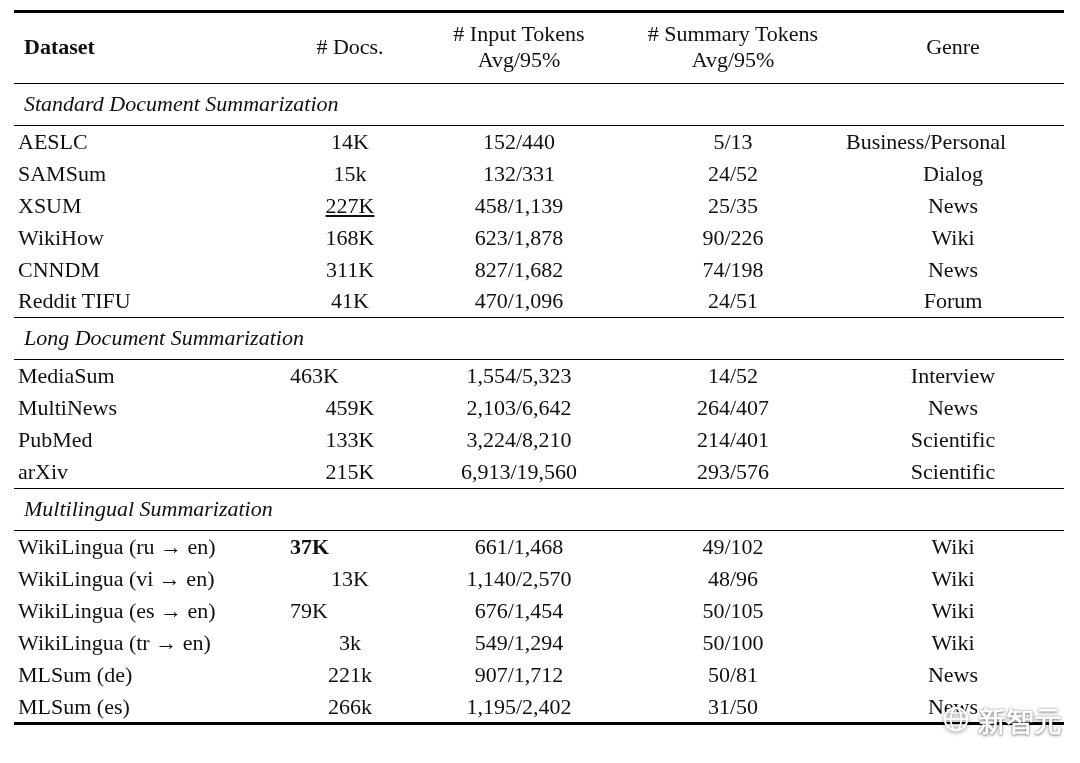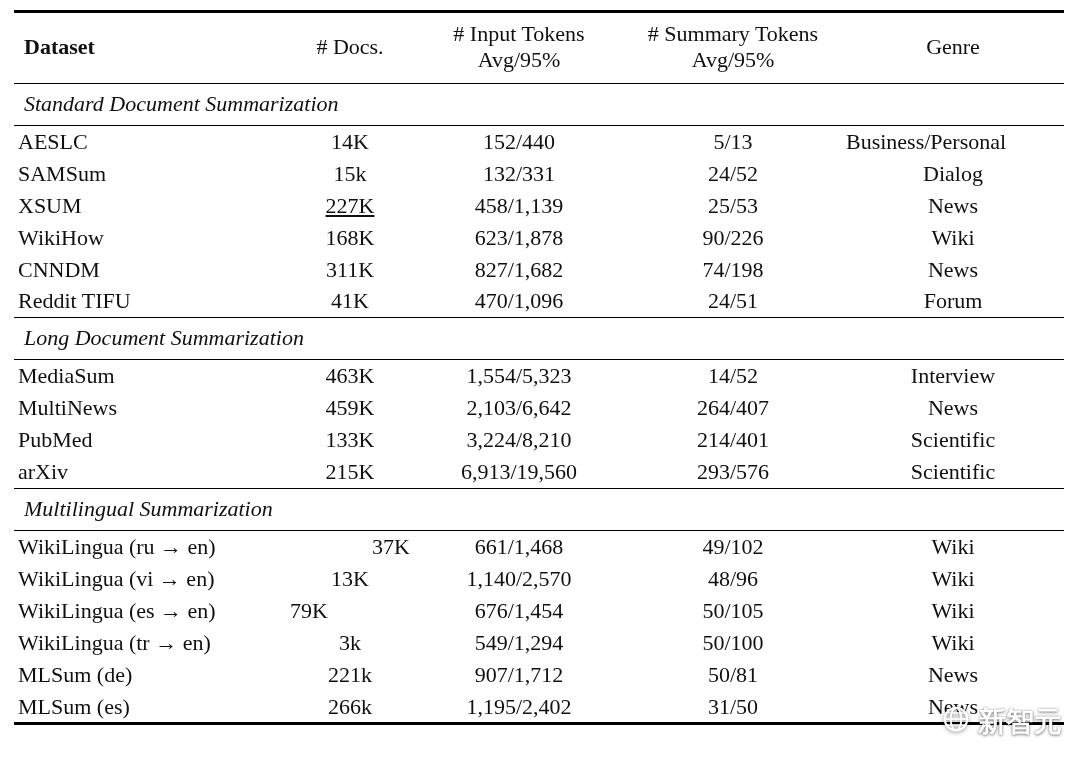--- a/index.html
+++ b/index.html
@@ -107,21 +107,21 @@
           <td class="cell first" style="text-align: left;">SAMSum</td>
           <td class="cell" style="text-align: center;">15k</td>
           <td class="cell" style="text-align: center;">132/331</td>
           <td class="cell" style="text-align: center;">24/52</td>
           <td class="cell" style="text-align: center;">Dialog</td>
         </tr>
         <tr>
           <td class="cell first" style="text-align: left;">XSUM</td>
           <td class="cell" style="text-align: center; text-decoration: underline;">227K</td>
           <td class="cell" style="text-align: center;">458/1,139</td>
-          <td class="cell" style="text-align: center;">25/53</td>
+          <td class="cell" style="text-align: center;">25/35</td>
           <td class="cell" style="text-align: center;">News</td>
         </tr>
         <tr>
           <td class="cell first" style="text-align: left;">WikiHow</td>
           <td class="cell" style="text-align: center;">168K</td>
           <td class="cell" style="text-align: center;">623/1,878</td>
           <td class="cell" style="text-align: center;">90/226</td>
           <td class="cell" style="text-align: center;">Wiki</td>
         </tr>
         <tr>
@@ -138,21 +138,21 @@
           <td class="cell" style="text-align: center;">24/51</td>
           <td class="cell" style="text-align: center;">Forum</td>
         </tr>
       </tbody>
       <tbody>
         <tr class="section-row">
           <td colspan="5">Long Document Summarization</td>
         </tr>
         <tr>
           <td class="cell first" style="text-align: left;">MediaSum</td>
-          <td class="cell" style="text-align: center;">463K</td>
+          <td class="cell" style="">463K</td>
           <td class="cell" style="text-align: center;">1,554/5,323</td>
           <td class="cell" style="text-align: center;">14/52</td>
           <td class="cell" style="text-align: center;">Interview</td>
         </tr>
         <tr>
           <td class="cell first" style="text-align: left;">MultiNews</td>
           <td class="cell" style="text-align: center;">459K</td>
           <td class="cell" style="text-align: center;">2,103/6,642</td>
           <td class="cell" style="text-align: center;">264/407</td>
           <td class="cell" style="text-align: center;">News</td>
@@ -171,21 +171,21 @@
           <td class="cell" style="text-align: center;">293/576</td>
           <td class="cell" style="text-align: center;">Scientific</td>
         </tr>
       </tbody>
       <tbody>
         <tr class="section-row">
           <td colspan="5">Multilingual Summarization</td>
         </tr>
         <tr>
           <td class="cell first" style="text-align: left;">WikiLingua (ru → en)</td>
-          <td class="cell" style="text-align: right;">37K</td>
+          <td class="cell" style="text-align: left; font-weight: bold;">37K</td>
           <td class="cell" style="text-align: center;">661/1,468</td>
           <td class="cell" style="text-align: center;">49/102</td>
           <td class="cell" style="text-align: center;">Wiki</td>
         </tr>
         <tr>
           <td class="cell first" style="text-align: left;">WikiLingua (vi → en)</td>
           <td class="cell" style="text-align: center;">13K</td>
           <td class="cell" style="text-align: center;">1,140/2,570</td>
           <td class="cell" style="text-align: center;">48/96</td>
           <td class="cell" style="text-align: center;">Wiki</td>

